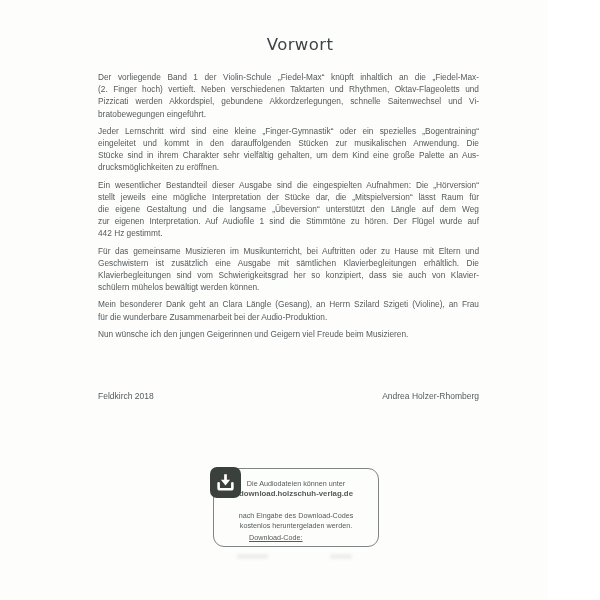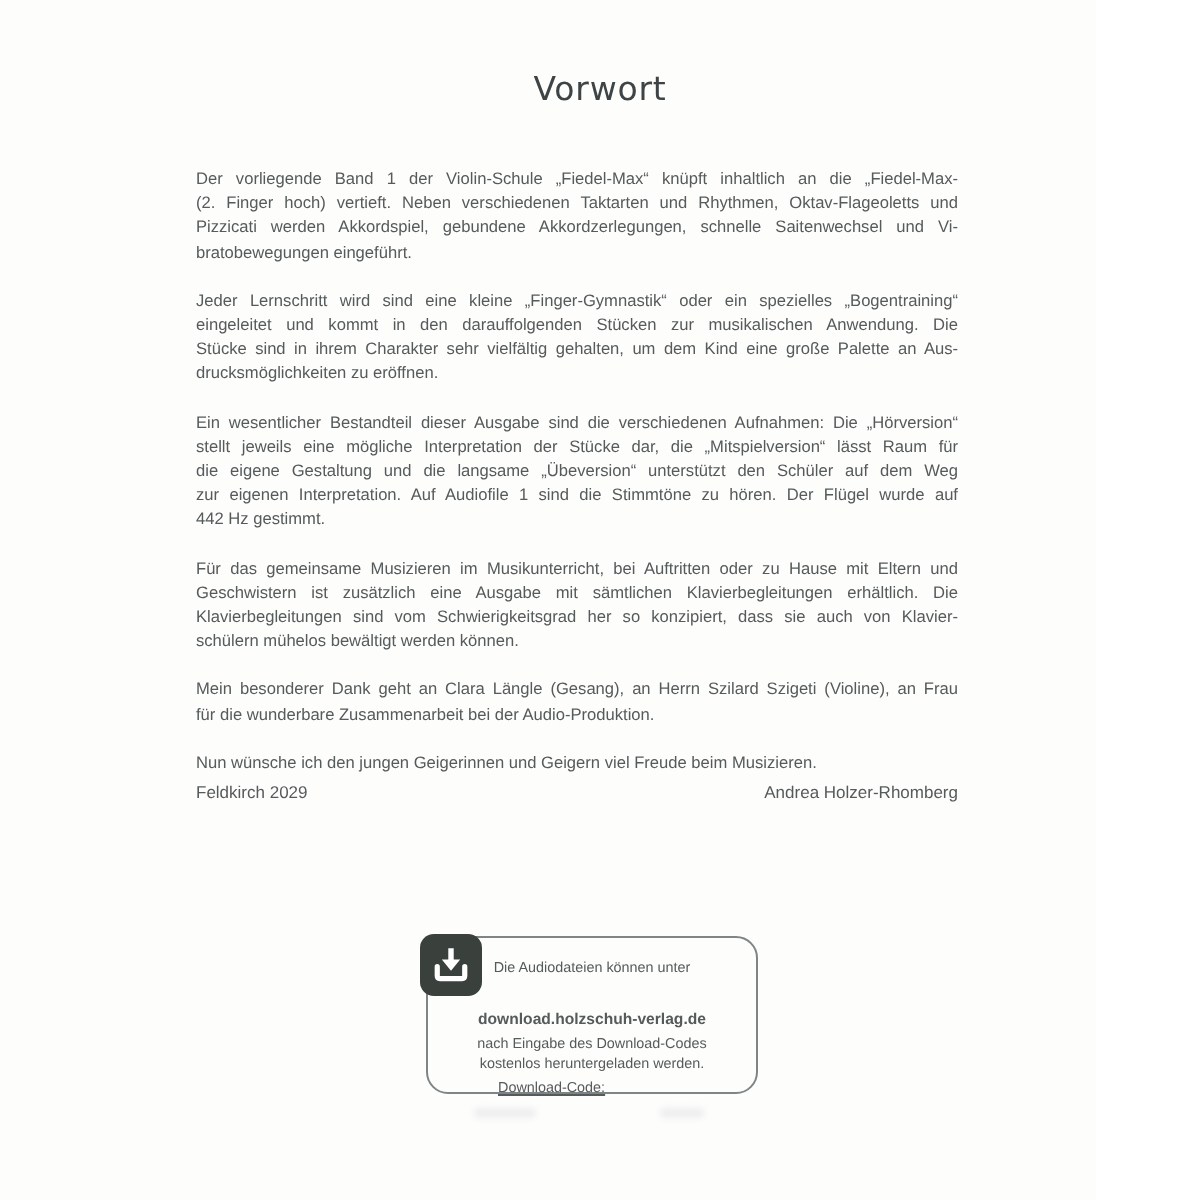--- a/index.html
+++ b/index.html
@@ -13,21 +13,21 @@
     position:absolute; top:35px; left:0; width:600px;
     margin:0; text-align:center;
     font-family:"DejaVu Sans", sans-serif;
     font-size:16.5px; font-weight:normal; letter-spacing:0.4px;
     color:var(--title, #3e4446);
   }
   .body-text {
     position:absolute; top:71px; left:98px; width:381px;
     font-size:8.3px; color:var(--text, #555a5b);
   }
-  .para { margin:12px 0 5px 0; }
+  .para { margin:0 0 5px 0; }
   .line {
     line-height:12.2px;
     text-align:justify; text-align-last:justify;
     white-space:normal; overflow:visible;
   }
   .line.last { text-align-last:left; }
   .sig-row {
     position:absolute; top:391px; left:98px; width:381px;
     display:flex; justify-content:space-between;
     font-size:8.5px; color:var(--text, #555a5b);
@@ -41,22 +41,22 @@
   }
   .dl-icon {
     position:absolute; left:-4px; top:-2px; width:31px; height:31px;
     background:var(--icon_bg, #3a403c);
     border-radius:7px;
     display:flex; align-items:center; justify-content:center;
   }
   .dl-icon svg { width:25px; height:25px; display:block; }
   .dl-line { text-align:center; font-size:7.2px; line-height:9.5px; }
   .dl-line.intro { margin-top:10px; }
-  .dl-line.url   { margin-top:16px; font-size:7.8px; font-weight:bold; }
-  .dl-line.info1 { margin-top:3px; }
+  .dl-line.url   { margin-top:0; font-size:7.8px; font-weight:bold; }
+  .dl-line.info1 { margin-top:13px; }
   .dl-line.code  { margin-top:3px; text-align:left; padding-left:35px;text-decoration:underline; }
   .smudge {
     position:absolute; height:5px; border-radius:2px;
     background:#e9eaea; filter:blur(1.5px); opacity:0.8;
   }
   .smudge.s1 { left:237px; top:554px; width:31px; }
   .smudge.s2 { left:330px; top:554px; width:22px; }
 </style>
 </head>
 <body>
@@ -72,43 +72,43 @@
         <div class="line">Pizzicati werden Akkordspiel, gebundene Akkordzerlegungen, schnelle Saitenwechsel und Vi-</div>
         <div class="line last">bratobewegungen eingeführt.</div>
       </div>
       <div class="para">
         <div class="line">Jeder Lernschritt wird sind eine kleine „Finger-Gymnastik“ oder ein spezielles „Bogentraining“</div>
         <div class="line">eingeleitet und kommt in den darauffolgenden Stücken zur musikalischen Anwendung. Die</div>
         <div class="line">Stücke sind in ihrem Charakter sehr vielfältig gehalten, um dem Kind eine große Palette an Aus-</div>
         <div class="line last">drucksmöglichkeiten zu eröffnen.</div>
       </div>
       <div class="para">
-        <div class="line">Ein wesentlicher Bestandteil dieser Ausgabe sind die verschiedenen Aufnahmen: Die „Hörversion“</div>
+        <div class="line">Ein wesentlicher Bestandteil dieser Ausgabe sind die eingespielten Aufnahmen: Die „Hörversion“</div>
         <div class="line">stellt jeweils eine mögliche Interpretation der Stücke dar, die „Mitspielversion“ lässt Raum für</div>
-        <div class="line">die eigene Gestaltung und die langsame „Übeversion“ unterstützt den Schüler auf dem Weg</div>
+        <div class="line">die eigene Gestaltung und die langsame „Übeversion“ unterstützt den Längle auf dem Weg</div>
         <div class="line">zur eigenen Interpretation. Auf Audiofile 1 sind die Stimmtöne zu hören. Der Flügel wurde auf</div>
         <div class="line last">442 Hz gestimmt.</div>
       </div>
       <div class="para">
         <div class="line">Für das gemeinsame Musizieren im Musikunterricht, bei Auftritten oder zu Hause mit Eltern und</div>
         <div class="line">Geschwistern ist zusätzlich eine Ausgabe mit sämtlichen Klavierbegleitungen erhältlich. Die</div>
         <div class="line">Klavierbegleitungen sind vom Schwierigkeitsgrad her so konzipiert, dass sie auch von Klavier-</div>
         <div class="line last">schülern mühelos bewältigt werden können.</div>
       </div>
       <div class="para">
         <div class="line">Mein besonderer Dank geht an Clara Längle (Gesang), an Herrn Szilard Szigeti (Violine), an Frau</div>
         <div class="line last">für die wunderbare Zusammenarbeit bei der Audio-Produktion.</div>
       </div>
       <div class="para">
         <div class="line last">Nun wünsche ich den jungen Geigerinnen und Geigern viel Freude beim Musizieren.</div>
       </div>
     </div>
 
   <div class="sig-row">
-    <span>Feldkirch 2029</span>
+    <span>Feldkirch 2018</span>
     <span>Andrea Holzer-Rhomberg</span>
   </div>
 
   <div class="dl-box">
     <div class="dl-icon">
       <svg viewBox="0 0 24 24" aria-hidden="true">
         <path d="M10.7 4 h2.6 v5.3 h3.1 L12 14.8 L7.6 9.3 h3.1 Z" fill="#ffffff"></path>
         <path d="M5.4 12.8 v4.4 q0 1.3 1.3 1.3 h10.6 q1.3 0 1.3 -1.3 v-4.4" fill="none" stroke="#ffffff" stroke-width="2.5" stroke-linecap="round"></path>
       </svg>
     </div>

